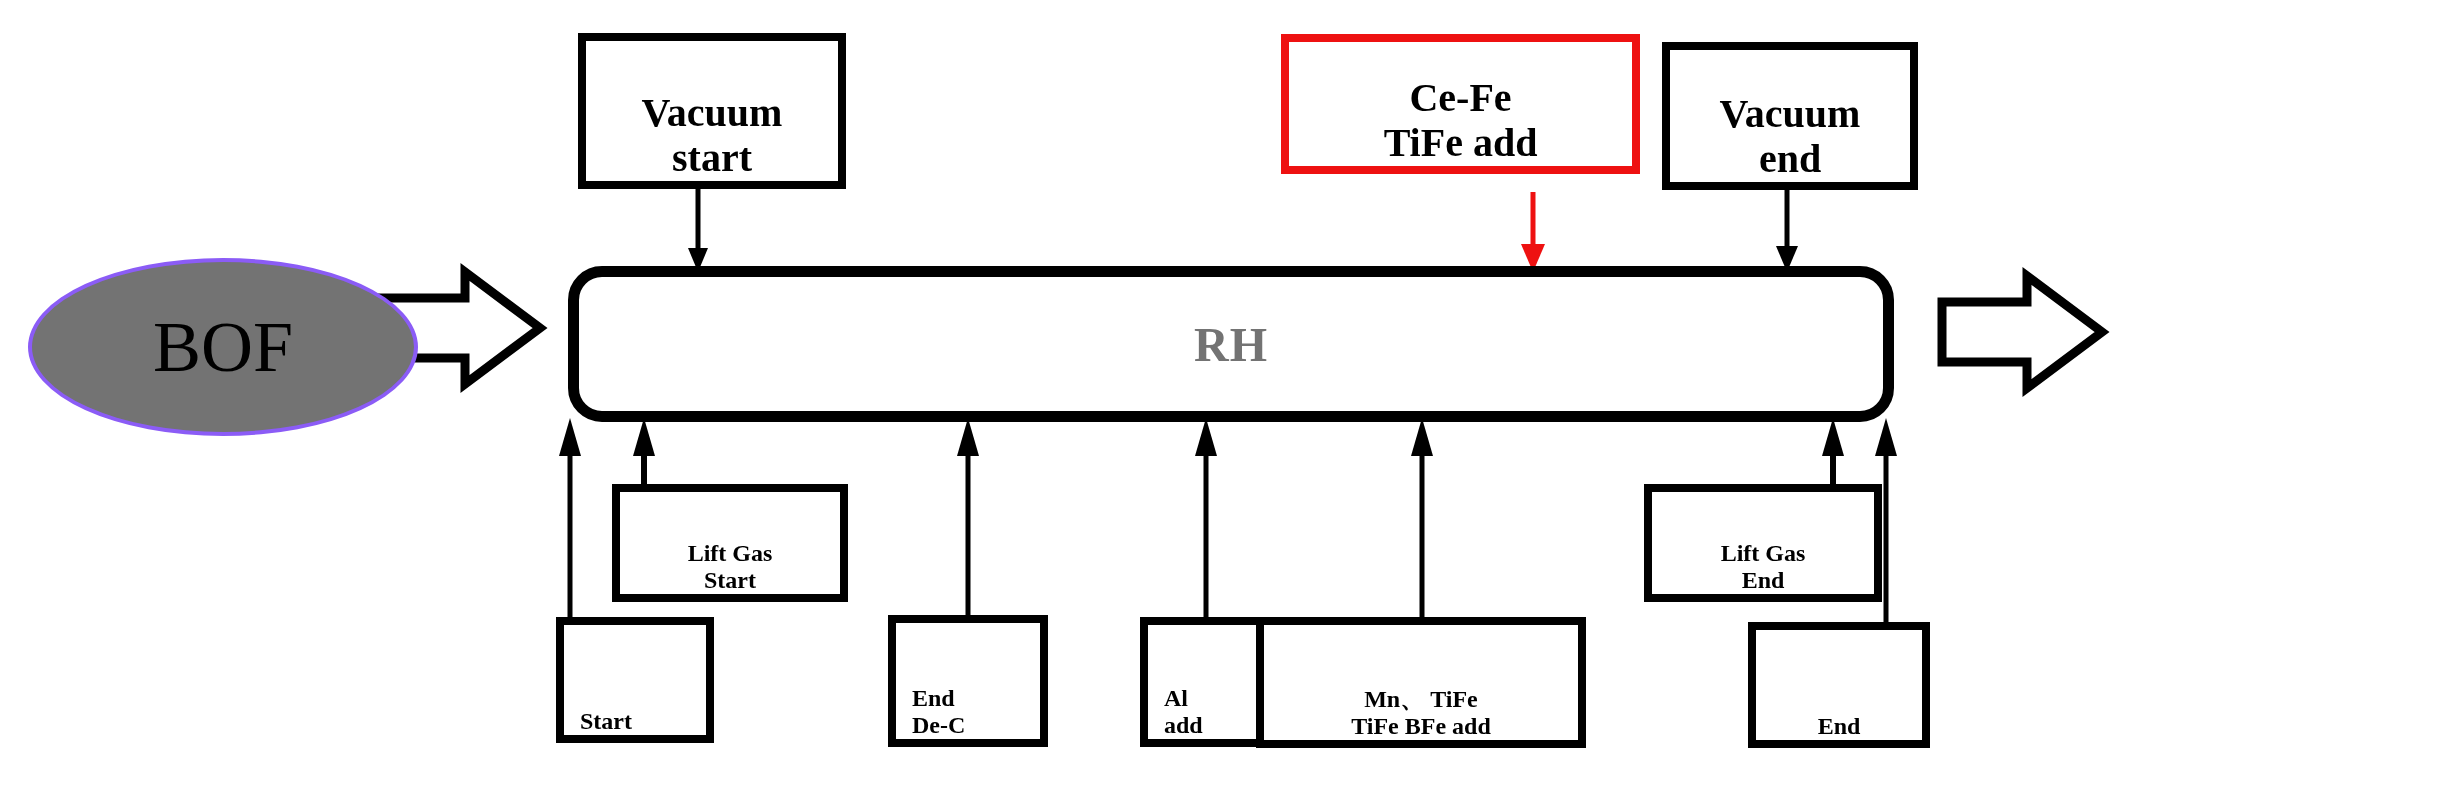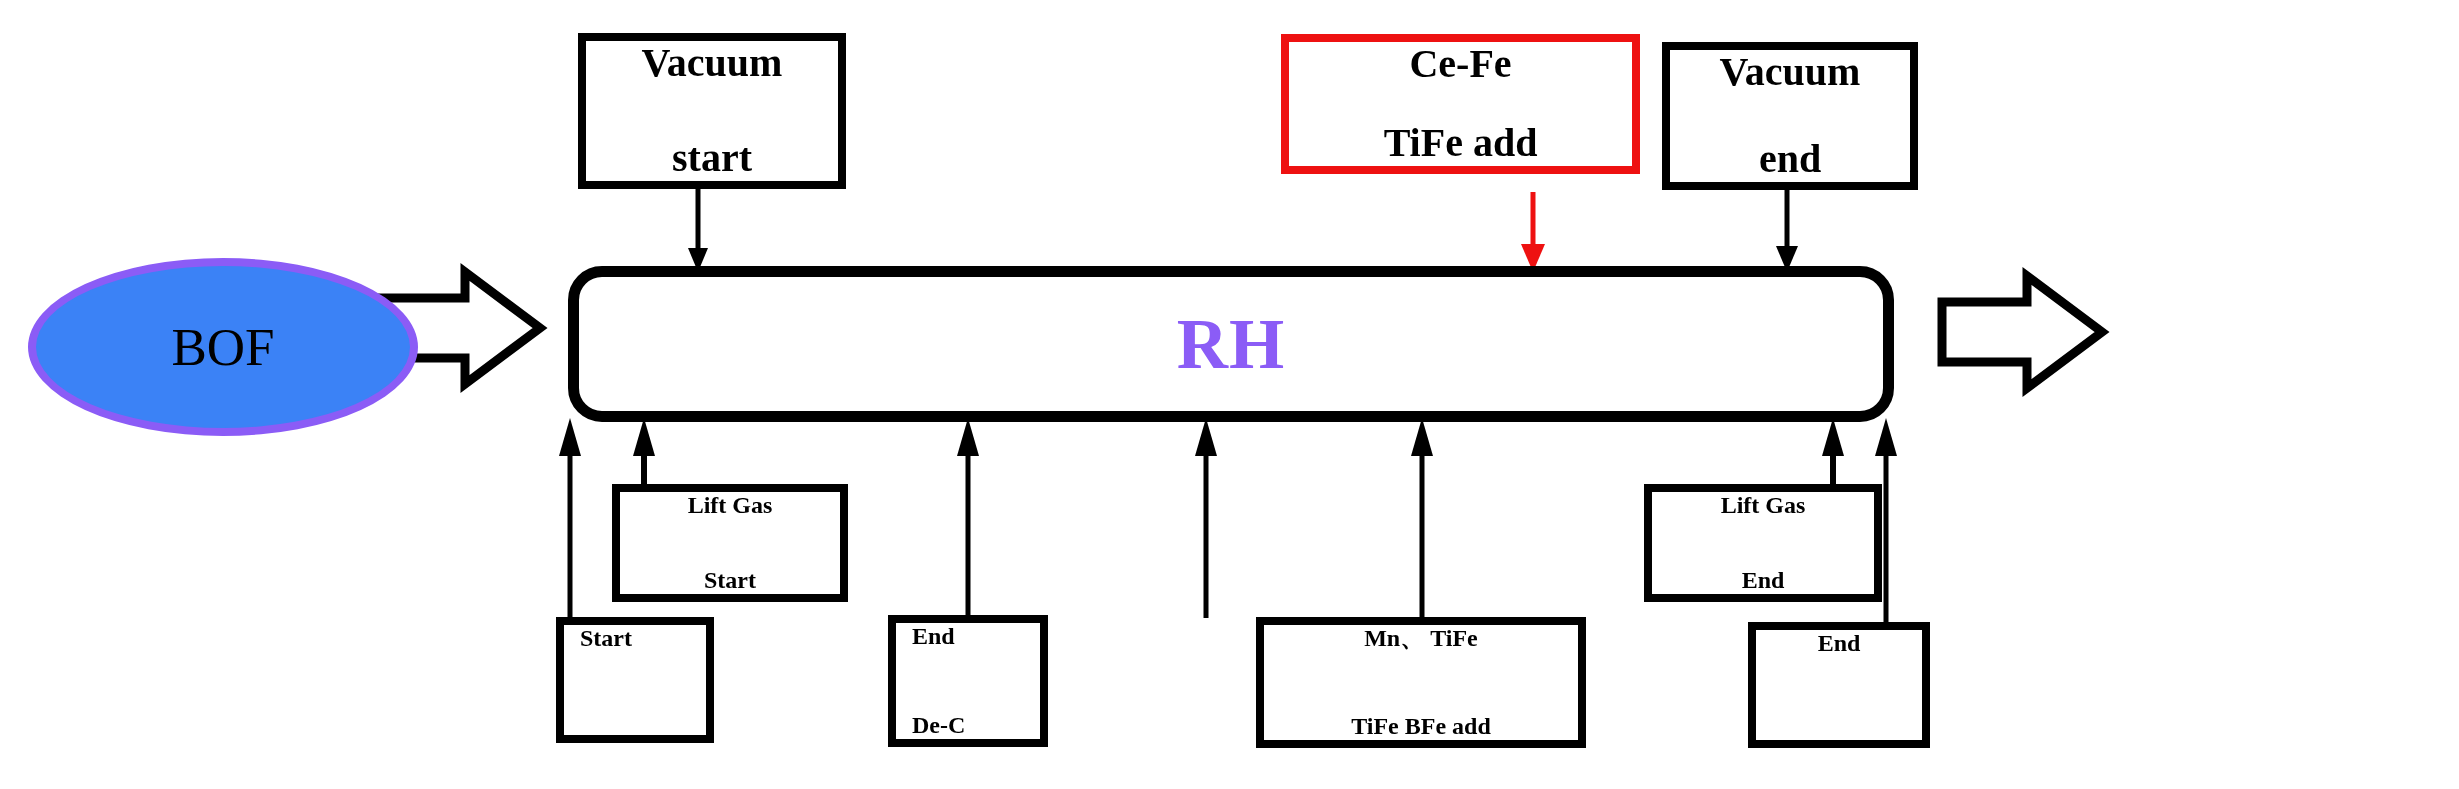--- a/index.html
+++ b/index.html
@@ -24,21 +24,21 @@
     width: 2459px;
     height: 789px;
   }
   
   .node {
     position: absolute;
     box-sizing: border-box;
     background: #ffffff;
     display: flex;
     flex-direction: column;
-    justify-content: space-between;
+    justify-content: flex-end;
     color: #000000;
     font-weight: bold;
     line-height: 1.12;
     z-index: 3;
   }
   .node.rect {
     border: 8px solid #000000;
   }
   .node.rect-red {
     border: 8px solid #ee1111;
@@ -60,38 +60,38 @@
     box-sizing: border-box;
     border: 11px solid #000000;
     border-radius: 34px;
     background: #ffffff;
     display: flex;
     align-items: center;
     justify-content: center;
     z-index: 3;
   }
   #rh-vessel .rh-label {
-    font-size: 71px;
+    font-size: 48px;
     font-weight: bold;
-    color: #8b5cf6;
+    color: #737373;
     letter-spacing: 1px;
   }
 
   
   .ellipse-node {
     position: absolute;
     box-sizing: border-box;
-    border: 8px solid #8b5cf6;
+    border: 4px solid #8b5cf6;
     border-radius: 50%;
-    background: #3b82f6;
+    background: #737373;
     display: flex;
     align-items: center;
     justify-content: center;
     color: #000000;
-    font-size: 53px;
+    font-size: 72px;
     z-index: 3;
   }
 
   
   .fs-top   { font-size: 40px; }
   .fs-bot   { font-size: 24px; }
 </style>
 </head>
 <body>
 
@@ -191,20 +191,24 @@
 
   <div class="node rect align-left fs-bot" style="left:556px; top:617px; width:158px; height:126px;">
     <span class="line">Start</span>
   </div>
 
   <div class="node rect align-left fs-bot" style="left:888px; top:615px; width:160px; height:132px;">
     <span class="line">End</span>
     <span class="line">De-C</span>
   </div>
 
+  <div class="node rect align-left fs-bot" style="left:1140px; top:617px; width:126px; height:130px;">
+    <span class="line">Al</span>
+    <span class="line">add</span>
+  </div>
 
   <div class="node rect align-center fs-bot" style="left:1256px; top:617px; width:330px; height:131px;">
     <span class="line">Mn、 TiFe</span>
     <span class="line">TiFe BFe add</span>
   </div>
 
   <div class="node rect align-center fs-bot" style="left:1644px; top:484px; width:238px; height:118px;">
     <span class="line">Lift Gas</span>
     <span class="line">End</span>
   </div>

